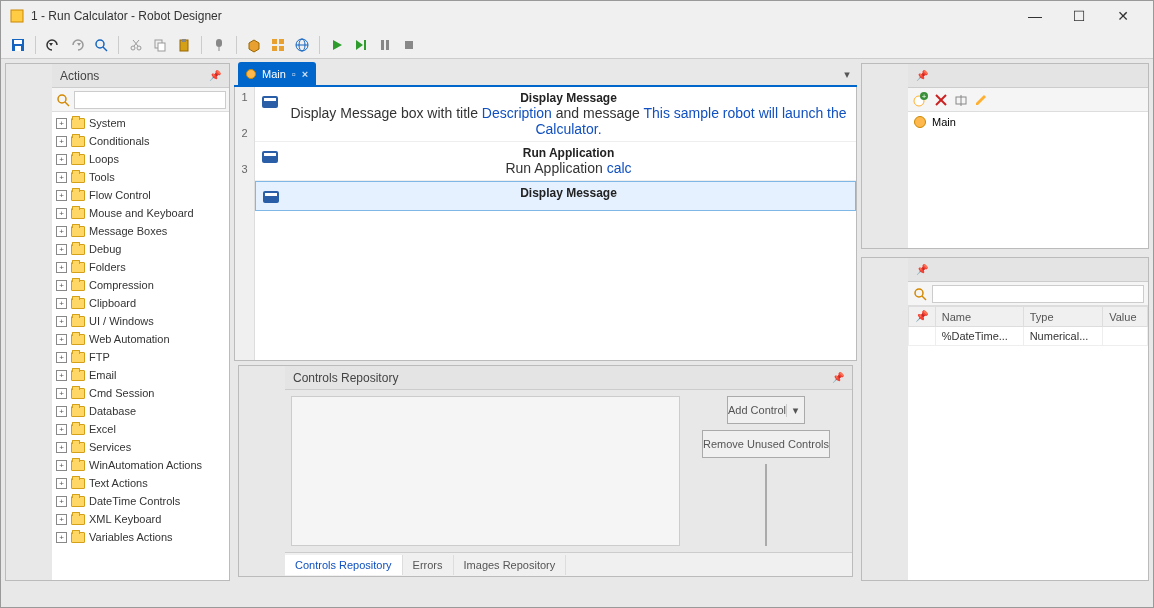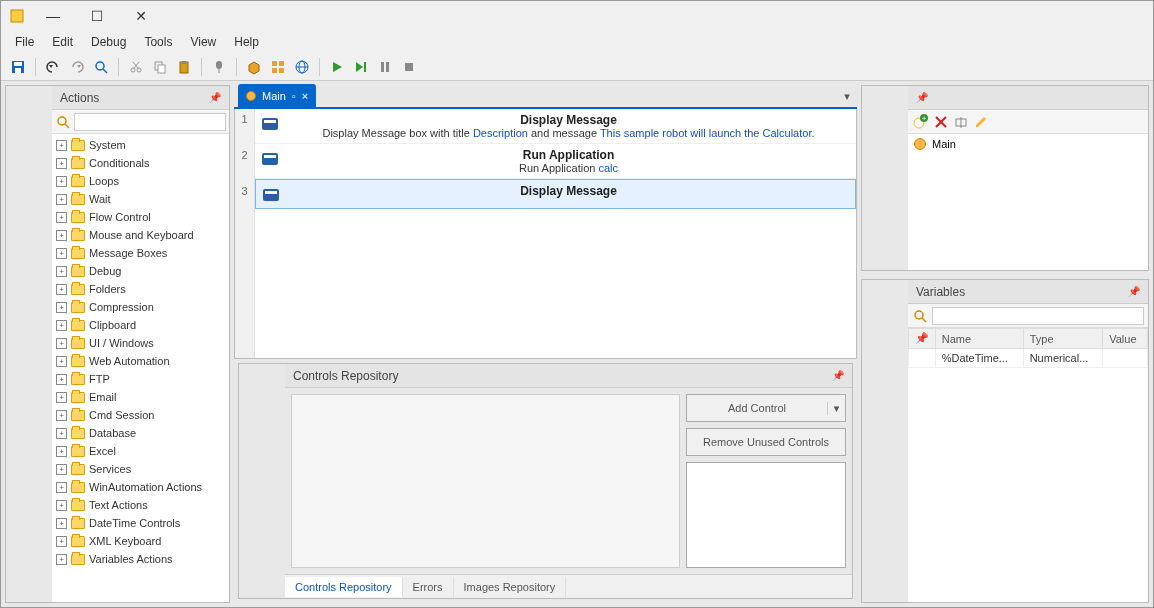--- a/index.html
+++ b/index.html
@@ -38,26 +38,26 @@
 .tabstrip .dd { width:20px; text-align:center; color:#555; }
 .editor { flex:1; background:#fff; display:flex; border:1px solid #bbb; border-top:none; overflow:hidden;}
 .gutter { width:20px; background:#f0f0f0; border-right:1px solid #ddd; }
 .gutter div { height:36px; text-align:center; padding-top:4px; color:#666; font-size:11px; }
 .steps { flex:1; }
 .step { display:flex; padding:4px 6px; border-bottom:1px solid #eee; gap:8px;text-align:center; }
 .step.selected { background:#e5f1ff; border:1px solid #7fb7e6; }
 .step .sicon { width:18px; height:18px; margin-top:2px; flex-shrink:0;}
 .step .scontent { flex:1; }
 .step .stitle { font-weight:bold; color:#222; font-size:12px; }
-.step .sdesc { color:#333; font-size:11px; }
+.step .sdesc { color:#333; font-size:14px; }
 .step .sdesc .kw { color:#1050c0; }
-.bottom-panel { height:236px; }
+.bottom-panel { height:212px; }
 .controls-body { flex:1; display:flex; padding:6px; gap:6px; background:#e8e8e8;}
 .controls-left { flex:1; background:#f5f5f5; border:1px solid #ccc;}
-.controls-right { width:160px; display:flex; flex-direction:column; gap:6px;}
+.controls-right { width:160px; display:flex; flex-direction:column; gap:6px;align-items:center;}
 .cbtn { height:28px; border:1px solid #aaa; background:#f0f0f0; color:#555; font-size:11px; display:flex; align-items:center; justify-content:center;}
 .cbtn.split { display:flex; }
 .cbtn.split .main { flex:1; display:flex; align-items:center; justify-content:center;}
 .cbtn.split .arrow { width:18px; border-left:1px solid #ccc; display:flex; align-items:center; justify-content:center;}
 .preview { flex:1; border:1px solid #aaa; background:#fff;}
 .bottom-tabs { height:24px; display:flex; align-items:center; border-top:1px solid #ccc; background:#f0f0f0;}
 .btab { padding:4px 10px; font-size:11px; color:#555; border-right:1px solid #ddd;}
 .btab.active { color:#1050c0; background:#fff; }
 .right { width:296px; display:flex; flex-direction:column; }
 .funcs-body { flex:1; background:#fff; }
@@ -74,33 +74,26 @@
 </head>
 <body>
 
 <div class="window">
   <div class="titlebar">
     <span class="appicon">
       <svg width="16" height="16">
           <rect x="2" y="2" width="12" height="12" fill="#ffcc44" stroke="#cc8800"></rect>
         </svg>
     </span>
+    <span class="title">1 - Run Calculator - Robot Designer</span>
     <div class="winbtn">—</div>
     <div class="winbtn">☐</div>
     <div class="winbtn">✕</div>
   </div>
 
-  <div class="menubar" id="menubar">
-      <div class="mitem">File</div>
-      <div class="mitem">Edit</div>
-      <div class="mitem">Debug</div>
-      <div class="mitem">Tools</div>
-      <div class="mitem">View</div>
-      <div class="mitem">Help</div>
-    </div>
 
   <div class="toolbar">
     <div class="tbtn">
         <svg width="16" height="16">
           <rect x="2" y="2" width="12" height="12" fill="#1565c0"></rect>
           <rect x="4" y="3" width="8" height="4" fill="#fff"></rect>
           <rect x="5" y="9" width="6" height="5" fill="#fff"></rect>
         </svg>
       </div>
     <div class="tsep"></div>
@@ -225,21 +218,21 @@
               <span class="lbl">Conditionals</span>
             </div>
             <div class="treeitem">
               <span class="expander">+</span>
               <span class="folder"></span>
               <span class="lbl">Loops</span>
             </div>
             <div class="treeitem">
               <span class="expander">+</span>
               <span class="folder"></span>
-              <span class="lbl">Wait</span>
+              <span class="lbl">Tools</span>
             </div>
             <div class="treeitem">
               <span class="expander">+</span>
               <span class="folder"></span>
               <span class="lbl">Flow Control</span>
             </div>
             <div class="treeitem">
               <span class="expander">+</span>
               <span class="folder"></span>
               <span class="lbl">Mouse and Keyboard</span>
@@ -452,21 +445,20 @@
         <div class="funcs-body" id="funcs">
             <div class="funcitem">
               <span class="fdot"></span>
               <span>Main</span>
             </div>
           </div>
       </div>
 
       <div class="panel" style="flex:1;">
         <div class="panel-header">
-          <span class="phlabel">Variables</span>
           <span class="phpin">📌</span>
         </div>
         <div class="searchrow">
           <span class="searchicon">
               <svg width="14" height="14">
                 <circle cx="6" cy="6" r="4" fill="none" stroke="#d48800" stroke-width="1.5"></circle>
                 <line x1="9" y1="9" x2="13" y2="13" stroke="#d48800" stroke-width="1.5"></line>
               </svg>
             </span>
           <input type="text" style="">

